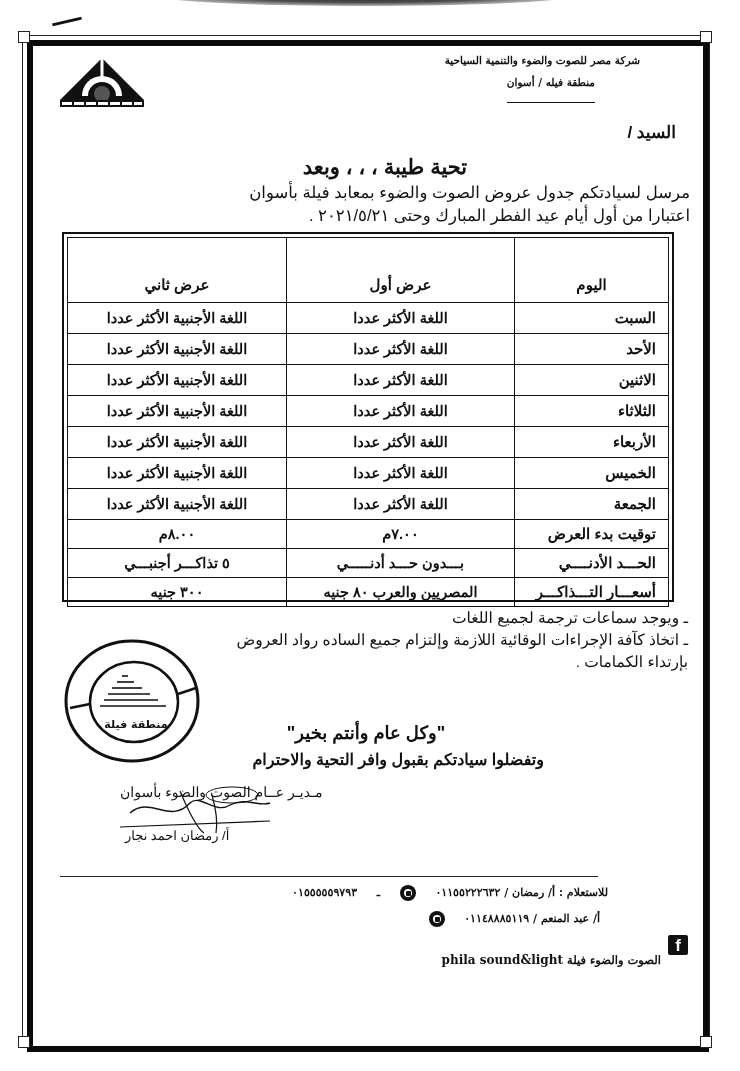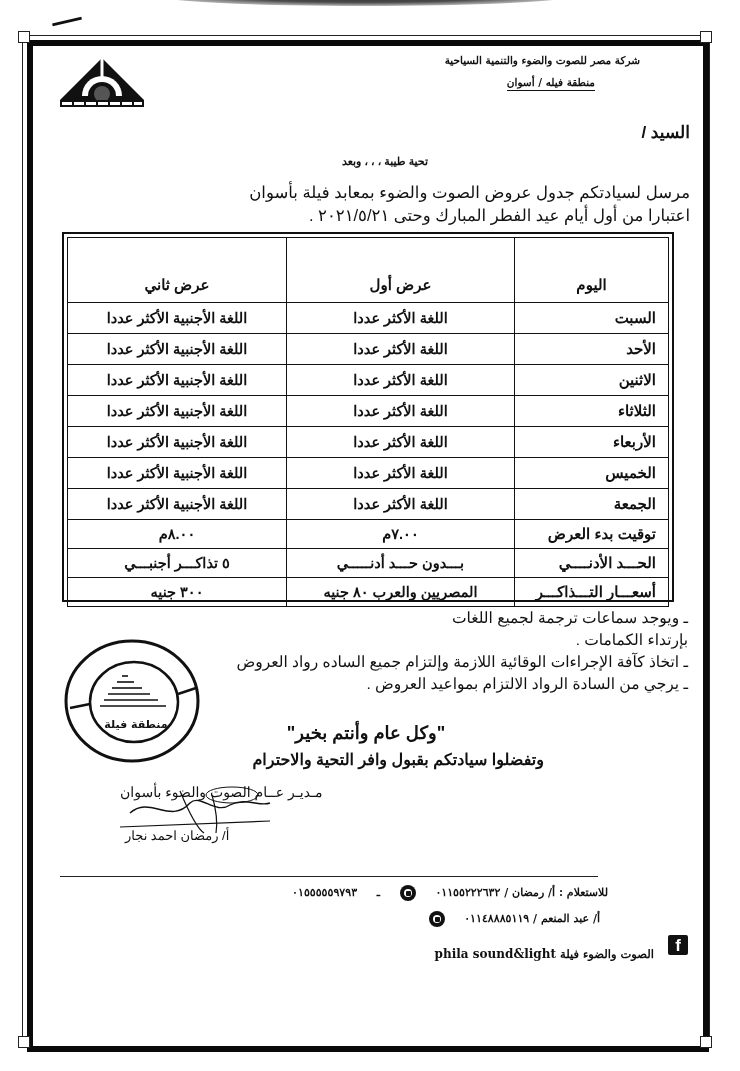--- a/index.html
+++ b/index.html
@@ -25,25 +25,25 @@
     position:absolute; left:27px; top:40px; width:670px; height:1000px;
     border:6px solid #0a0a0a;
   }
   .corner {
     position:absolute; width:10px; height:10px; border:1px solid #222; background:#fff;
   }
   .page { position:absolute; left:0; top:0; width:740px; height:921px; direction:rtl; }
 
   .org-block { position:absolute; right:100px; top:54px; width:300px; text-align:right; }
   .org-name { font-size:10.5px; font-family:"DejaVu Serif", serif; font-weight:bold; }
-  .org-region { font-size:10.5px; font-family:"DejaVu Serif", serif; font-weight:bold; margin-top:10px; margin-right:45px; display:inline-block; border-bottom:1.5px solid #111; padding-bottom:2px; }
+  .org-region { font-size:10.5px; font-family:"DejaVu Serif", serif; font-weight:bold; margin-top:10px; margin-right:45px; display:inline-block; border-bottom:1.5px solid #111; padding-bottom:14px; }
   .logo { position:absolute; left:58px; top:56px; width:88px; height:52px; }
 
-  .salutation { position:absolute; right:50px; top:122px; font-size:17px; font-weight:bold; font-family:"Liberation Sans", sans-serif; }
-  .greeting { position:absolute; left:0; width:740px; top:155px; text-align:center; font-size:11px; font-weight:bold; font-family:"Liberation Sans", sans-serif; padding-left:30px; box-sizing:border-box; }
+  .salutation { position:absolute; right:64px; top:122px; font-size:17px; font-weight:bold; font-family:"Liberation Sans", sans-serif; }
+  .greeting { position:absolute; left:0; width:740px; top:155px; text-align:center; font-size:21px; font-weight:bold; font-family:"Liberation Sans", sans-serif; padding-left:30px; box-sizing:border-box; }
   .intro { position:absolute; right:50px; top:181px; width:640px; text-align:right; font-size:16.5px; font-family:"Liberation Sans", sans-serif; line-height:23px; }
 
   
   .tbl-wrap {
     position:absolute; left:62px; top:232px; width:612px; height:370px;
     border:2px solid #111; padding:3px; box-sizing:border-box;
   }
   table.sched {
     width:100%; height:100%; border-collapse:collapse; direction:rtl;
     font-family:"Liberation Sans", sans-serif; font-weight:bold; font-size:14.5px;
@@ -79,21 +79,21 @@
     content:""; position:absolute; left:4px; top:4px; width:8px; height:8px; border-radius:50%; background:#fff;
   }
   .wa-icon::before {
     content:""; position:absolute; left:6px; top:6px; width:5px; height:5px; border-radius:1px; background:#111; z-index:2;
   }
   .fb-row { position:absolute; right:52px; top:935px; direction:rtl; font-family:"DejaVu Serif", serif; font-size:11.5px; font-weight:bold; white-space:nowrap; }
   .fb-icon {
     display:inline-block; width:20px; height:20px; background:#111; color:#fff; font-family:"Liberation Sans", sans-serif;
     font-weight:bold; font-size:17px; line-height:22px; text-align:center; vertical-align:middle; border-radius:2px;
   }
-  .fb-label { vertical-align:bottom; position:relative; top:6px; margin-right:10px; }
+  .fb-label { vertical-align:bottom; position:relative; top:12px; margin-right:3px; }
   .fb-latin { font-family:"DejaVu Serif", serif; font-weight:bold; font-size:12px; }
 </style>
 </head>
 <body>
 
 <div class="smudge"></div>
 <div class="stray-mark"></div>
 
 <div class="frame-outer"></div>
 <div class="frame-thick"></div>
@@ -197,23 +197,22 @@
         <td class="day">أسعـــار التـــذاكـــر</td>
         <td>المصريين والعرب ٨٠ جنيه</td>
         <td>٣٠٠ جنيه</td>
       </tr>
     </tbody>
       </table>
   </div>
 
   <div class="notes">
     <div class="item">ـ ويوجد سماعات ترجمة لجميع اللغات</div>
+    <div class="item">ـ اتخاذ كآفة الإجراءات الوقائية اللازمة وإلتزام جميع الساده رواد العروض</div>
     <div class="item">بإرتداء الكمامات .</div>
-    <div class="item">ـ اتخاذ كآفة الإجراءات الوقائية اللازمة وإلتزام جميع الساده رواد العروض</div>
-    <div class="item">ـ يرجي من السادة الرواد الالتزام بمواعيد العروض .</div>
   </div>
 
   <svg class="stamp" viewBox="0 0 140 130">
     <ellipse cx="70" cy="65" rx="66" ry="60" fill="none" stroke="#111" stroke-width="3"></ellipse>
     <ellipse cx="72" cy="66" rx="44" ry="40" fill="none" stroke="#111" stroke-width="2.5"></ellipse>
     <line x1="8" y1="72" x2="28" y2="68" stroke="#111" stroke-width="2.5"></line>
     <line x1="116" y1="58" x2="134" y2="52" stroke="#111" stroke-width="2.5"></line>
     <g stroke="#111" stroke-width="1.6">
       <line x1="60" y1="40" x2="66" y2="40"></line>
         <line x1="55" y1="46" x2="72" y2="46"></line>

